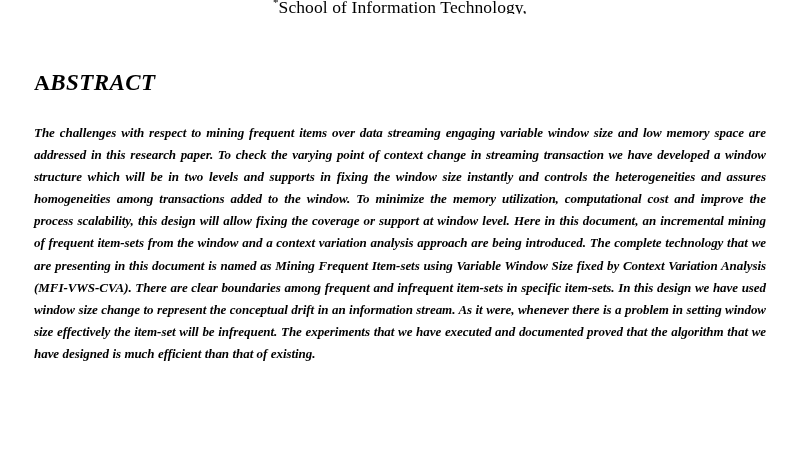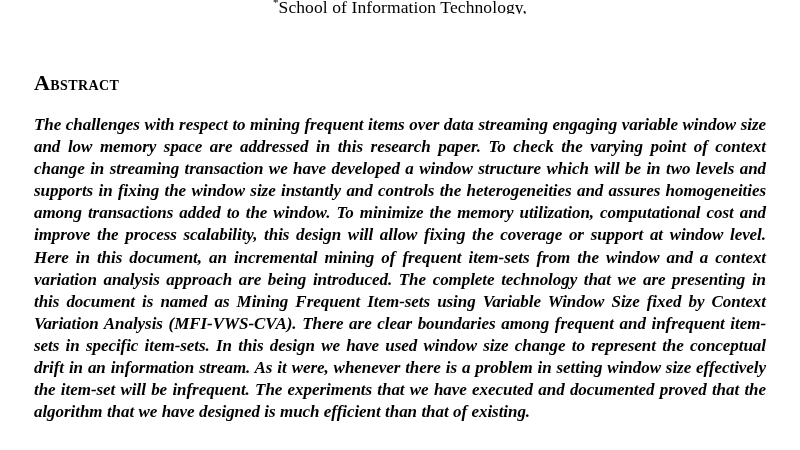--- a/index.html
+++ b/index.html
@@ -47,28 +47,29 @@
     margin-top: 56px;
     font-family: "Liberation Serif", serif;
     font-weight: bold;
     font-size: 19px;
     letter-spacing: 0.4px;
   }
   .section-title .small-caps-first {
     font-size: 22px;
   }
   .section-title .small-caps-rest {
-    font-size: 14px;
+    font-size: 23px;
+    font-style: italic;
   }
   .abstract-body {
-    margin-top: 18px;
+    margin-top: 26px;
     font-family: "Liberation Serif", serif;
     font-style: italic;
     font-weight: bold;
-    font-size: 17px;
+    font-size: 13px;
     line-height: 22.1px;
     text-align: justify;
     text-justify: inter-word;
     letter-spacing: -0.05px;
     word-spacing: 0.2px;
   }
 </style>
 </head>
 <body>
 

